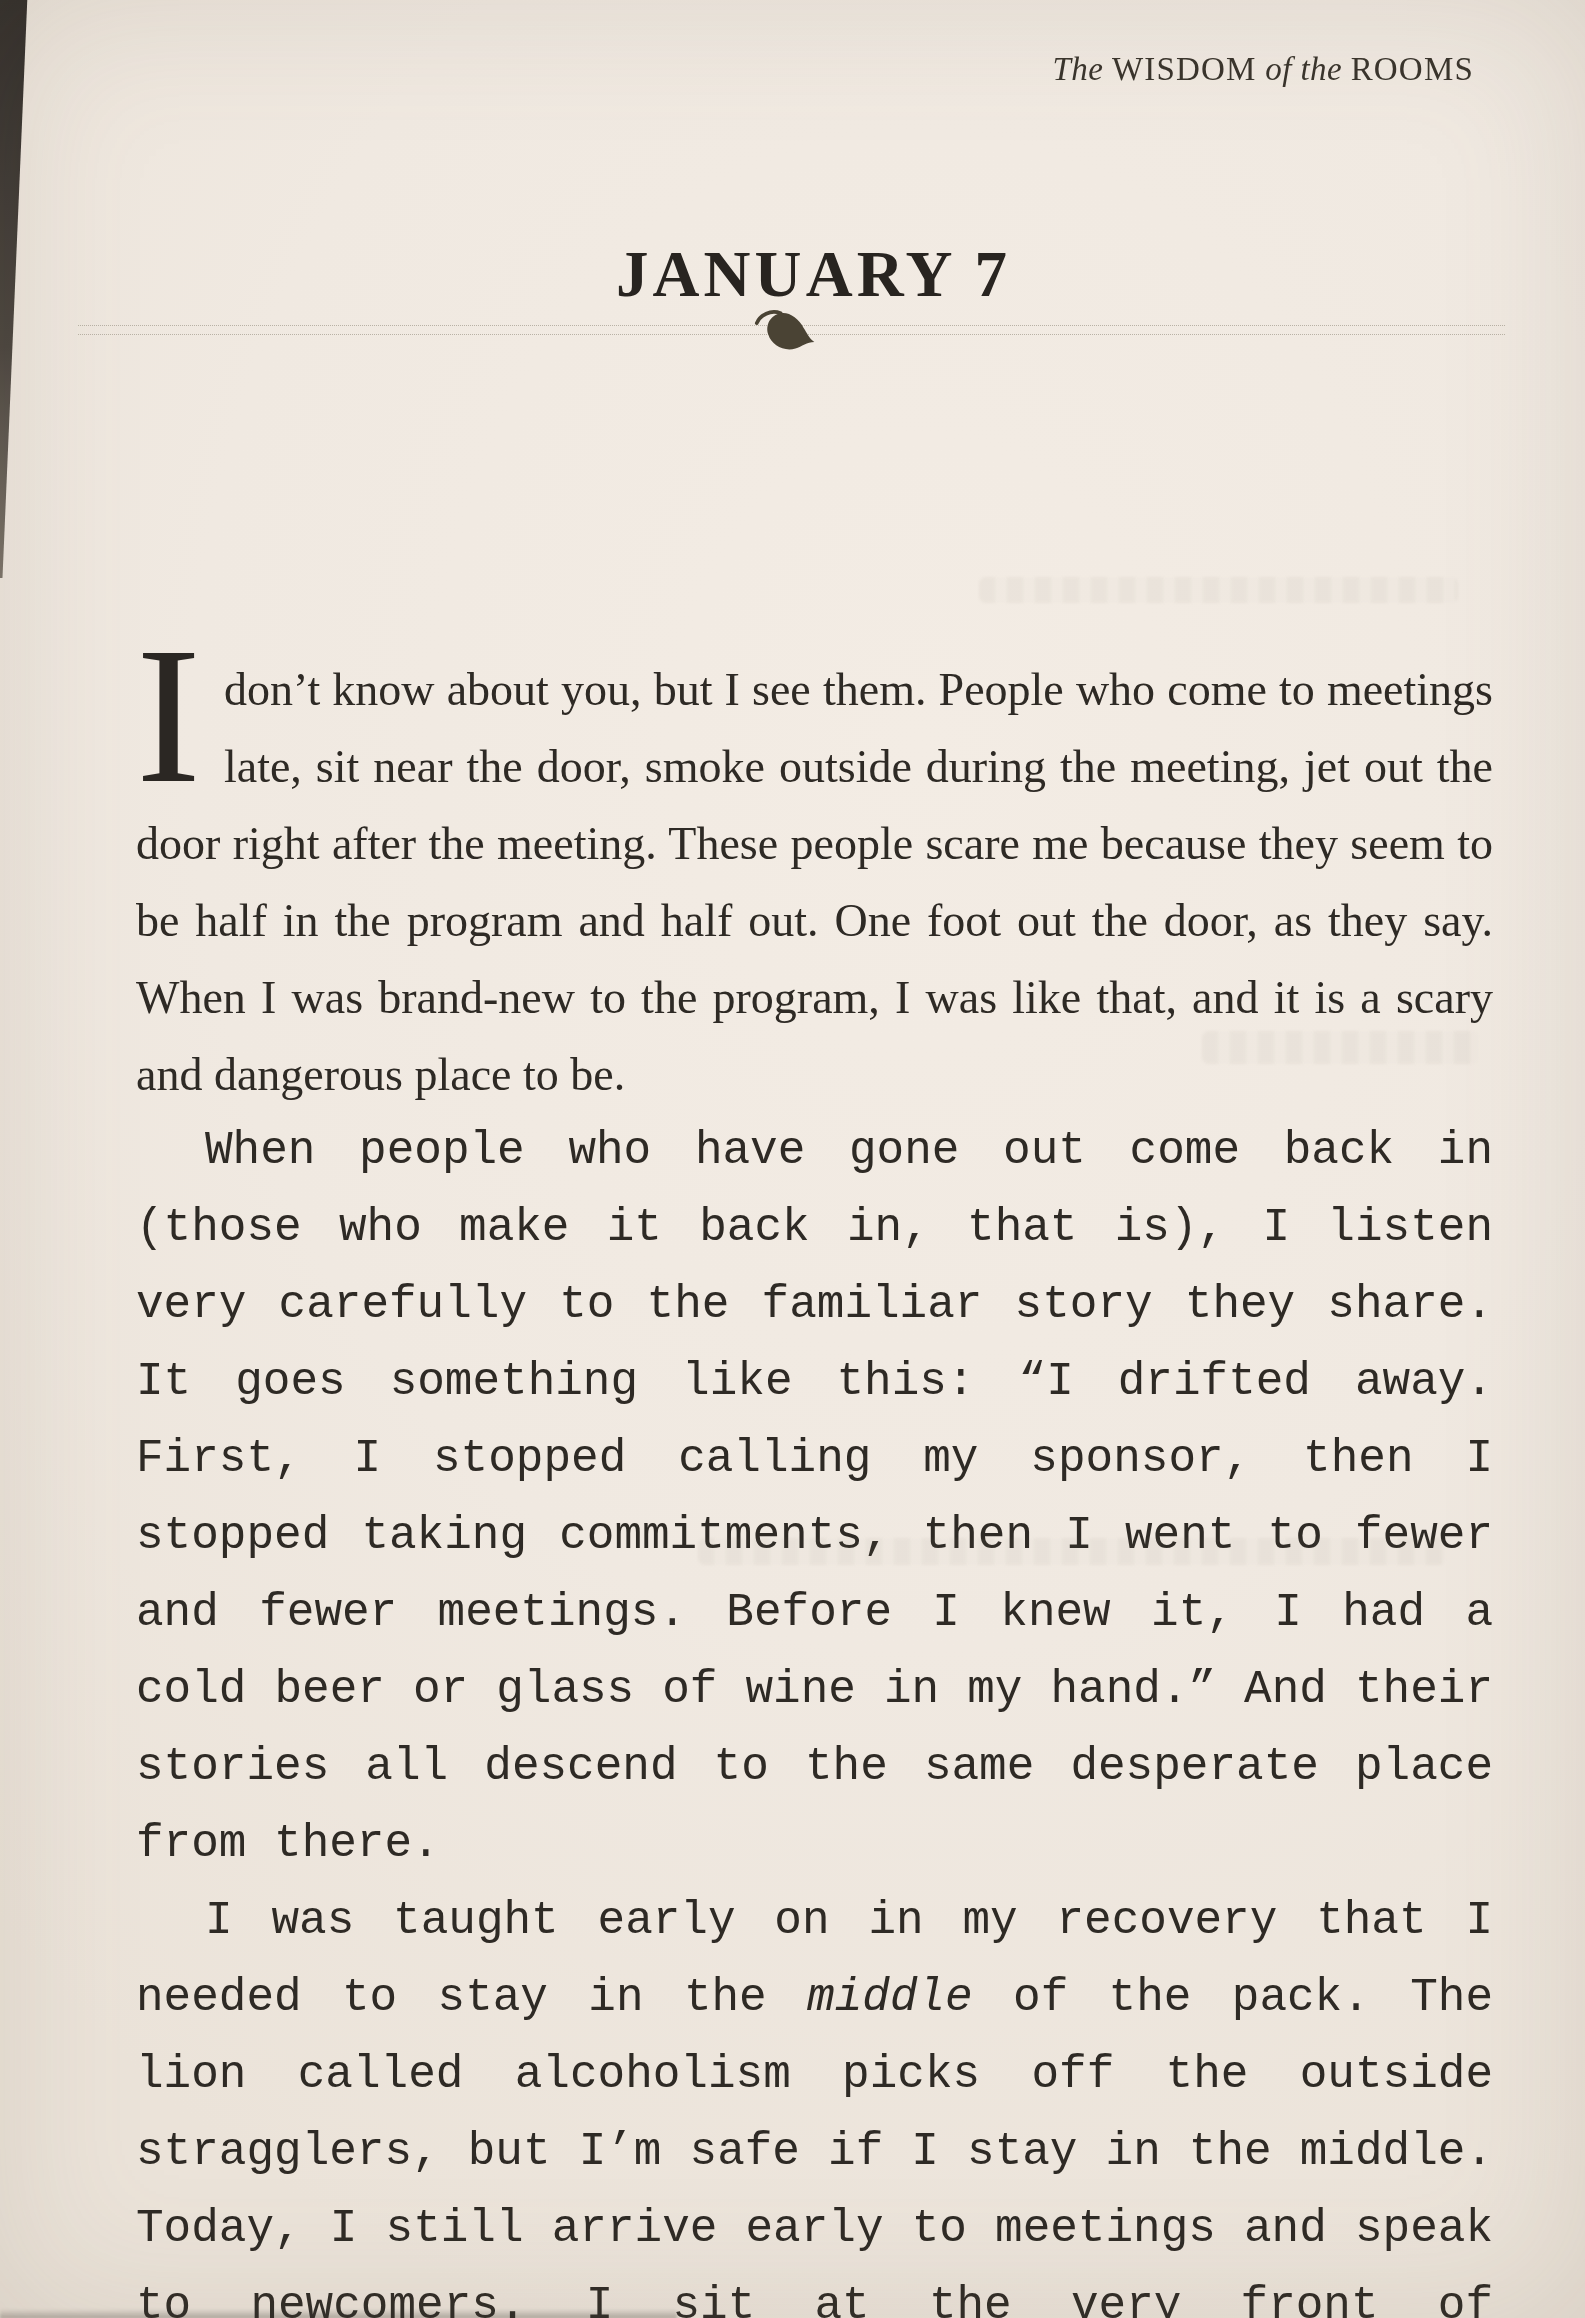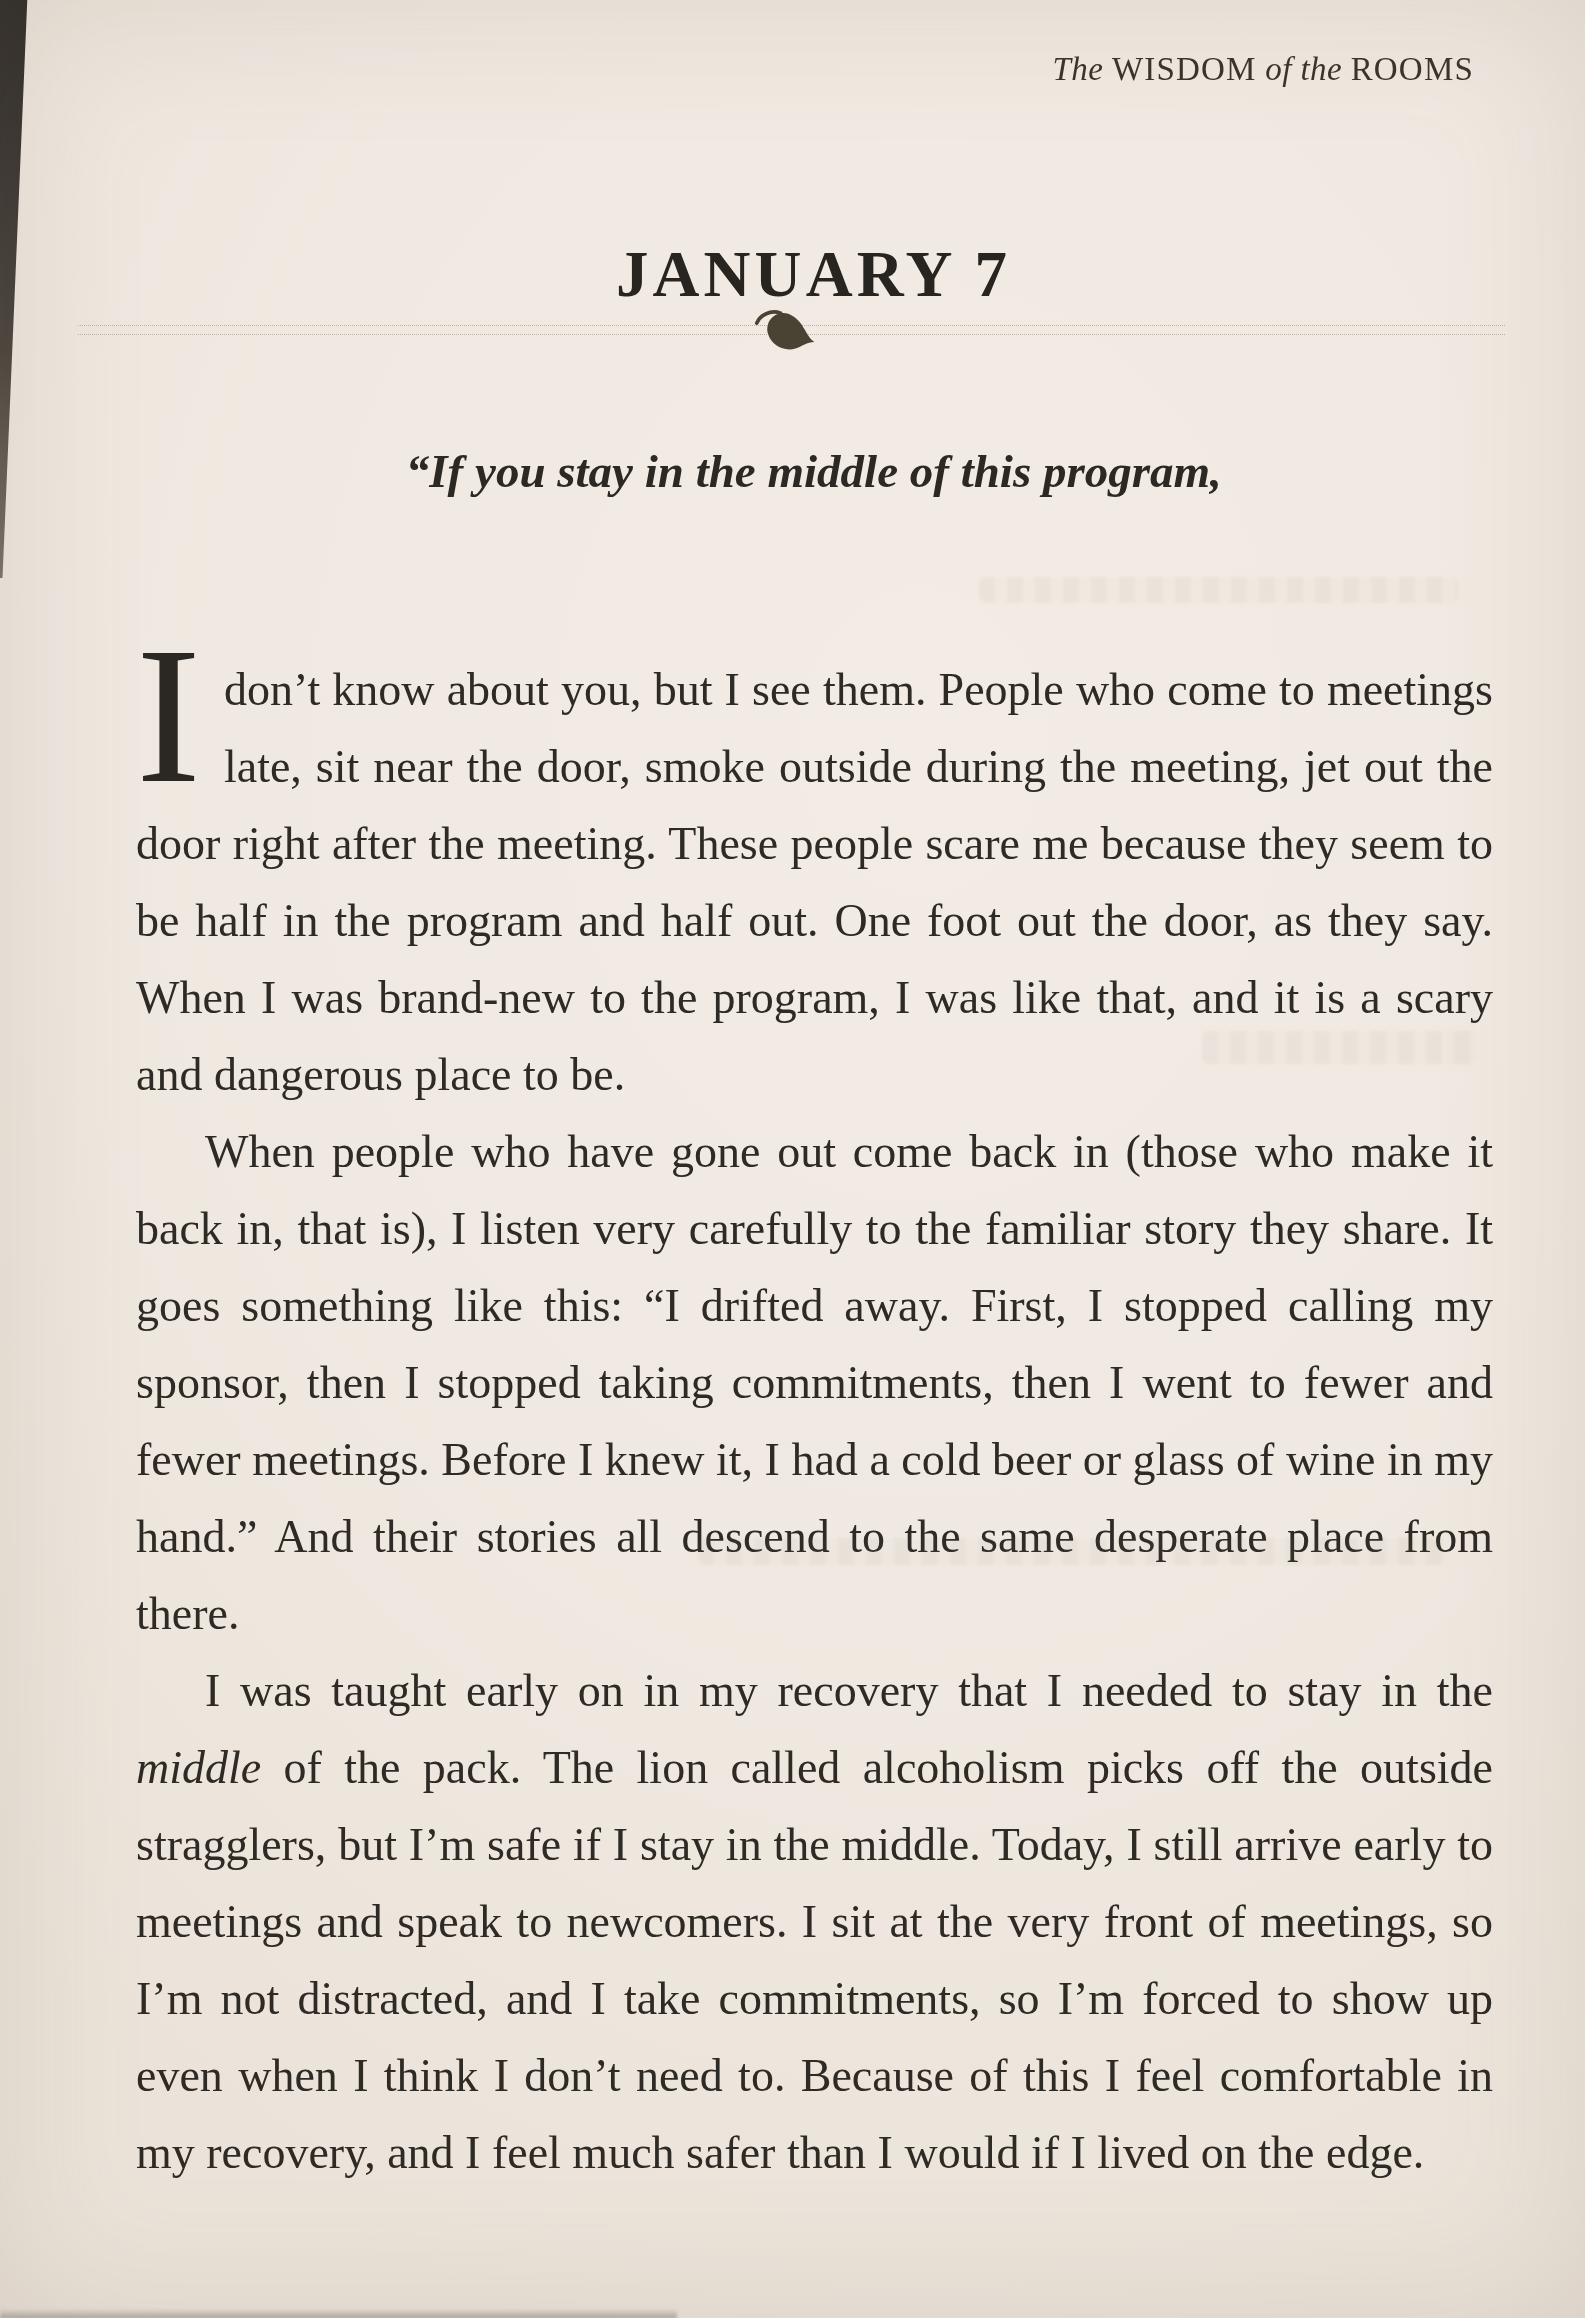--- a/index.html
+++ b/index.html
@@ -78,21 +78,21 @@
     color: #2c2823;
   }
   
   .article {
     position: absolute; left: 136px; top: 651px; width: 1357px;
     font-size: 46px; line-height: 77px;
     text-align: justify;
     color: #2e2a25;
   }
   .article p { margin: 0; }
-  .article p.indent { text-indent: 69px; }
+  .article p.indent { text-indent: 69px; font-family: Liberation Mono, monospace; }
   .article em { font-style: italic; margin-top: 22px; }
   .dropcap {
     float: left;
     font-size: 195px;
     line-height: 139px;
     height: 142px;
     margin: -5px 23px 11.6px 0;
     color: #2b2723;
   }
   
@@ -129,21 +129,20 @@
   <div class="divider">
     <div class="rule"></div>
     <div class="rule"></div>
     <svg class="ornament" width="79" height="51" viewBox="0 0 96 62" aria-hidden="true">
       <path d="M38,10 C26,12 19,24 23,36 C27,49 42,57 56,53 C64,50.5 70,45 79,45 C72.5,40.5 70,34 66,28 C60,16 48,8 38,10 Z" fill="#4a4334"></path>
       <path d="M9,22 C13,12 26,5.5 38,10" stroke="#4a4334" stroke-width="4.5" fill="none" stroke-linecap="round"></path>
     </svg>
   </div>
 
   <div class="quote">
-    <div>“If you stay in the middle of this program,</div>
   </div>
 
   <div class="article">
     <p><span class="dropcap">I</span><span>don’t know about you, but I see them. People who come to meetings late, sit near the door, smoke outside during the meeting, jet out the door right after the meeting. These people scare me because they seem to be half in the program and half out. One foot out the door, as they say. When I was brand-new to the program, I was like that, and it is a scary and dangerous place to be.</span></p>
     <p class="indent">When people who have gone out come back in (those who make it back in, that is), I listen very carefully to the familiar story they share. It goes something like this: “I drifted away. First, I stopped calling my sponsor, then I stopped taking commitments, then I went to fewer and fewer meetings. Before I knew it, I had a cold beer or glass of wine in my hand.” And their stories all descend to the same desperate place from there.</p>
     <p class="indent"><span>I was taught early on in my recovery that I needed to stay in the </span><em>middle</em><span> of the pack. The lion called alcoholism picks off the outside stragglers, but I’m safe if I stay in the middle. Today, I still arrive early to meetings and speak to newcomers. I sit at the very front of meetings, so I’m not distracted, and I take commitments, so I’m forced to show up even when I think I don’t need to. Because of this I feel comfortable in my recovery, and I feel much safer than I would if I lived on the edge.</span></p>
   </div>
 
   <div class="ghost ghost-1"></div>
   <div class="ghost ghost-2"></div>

